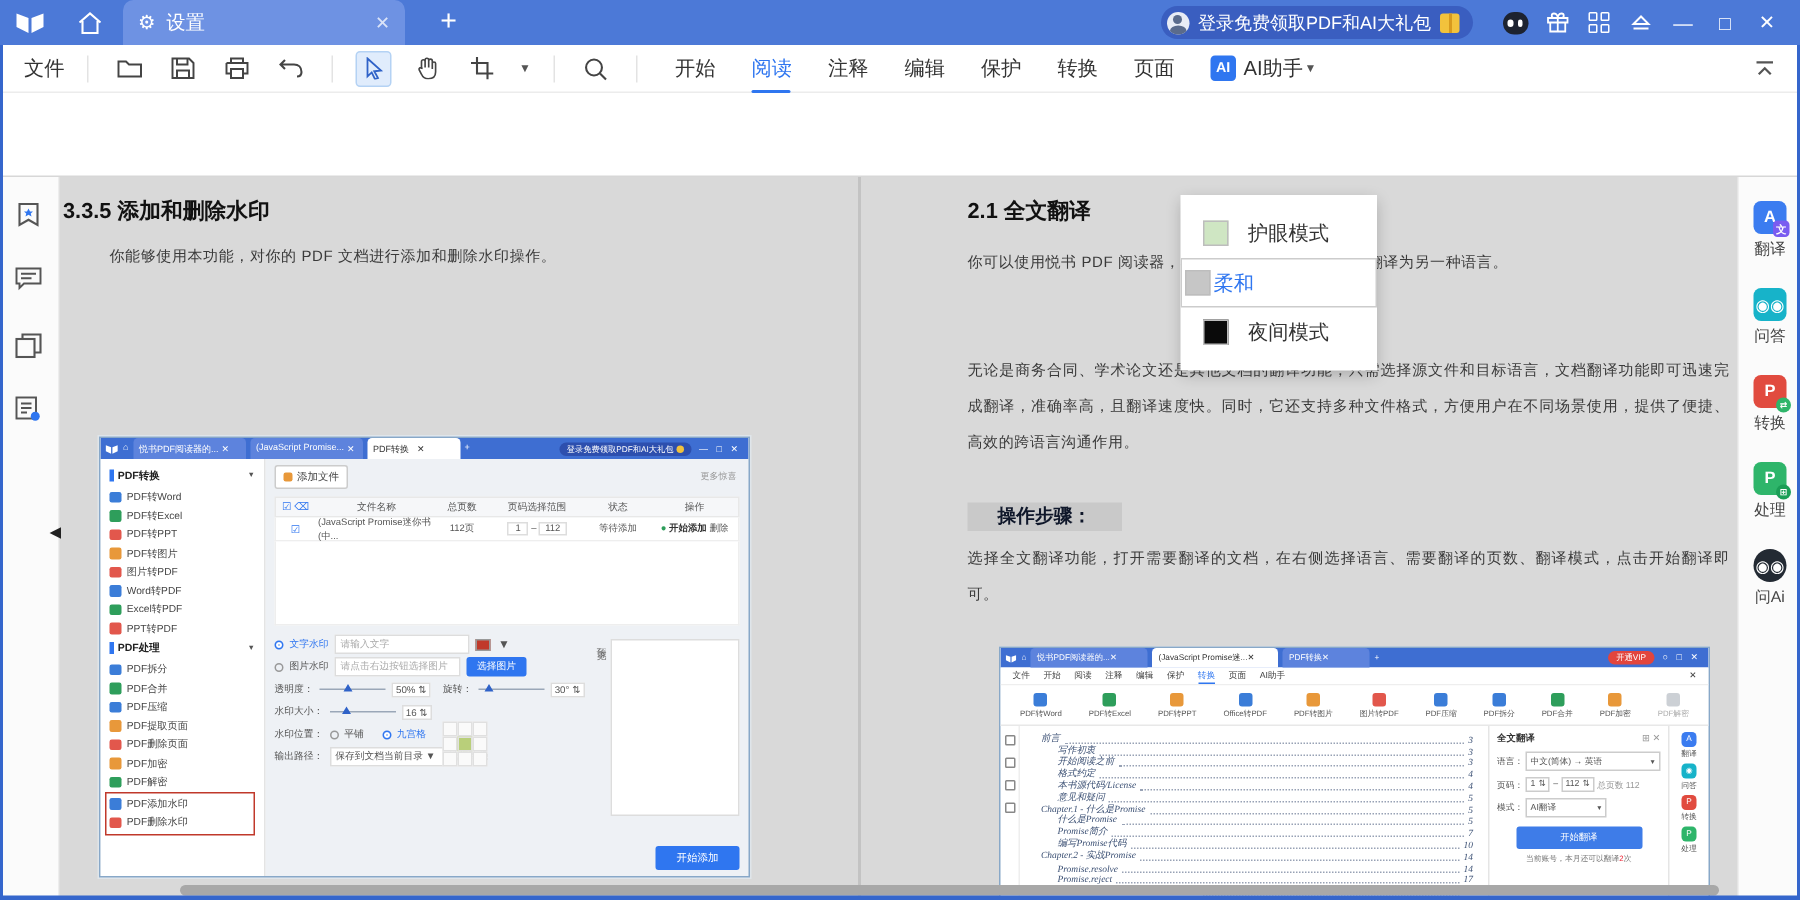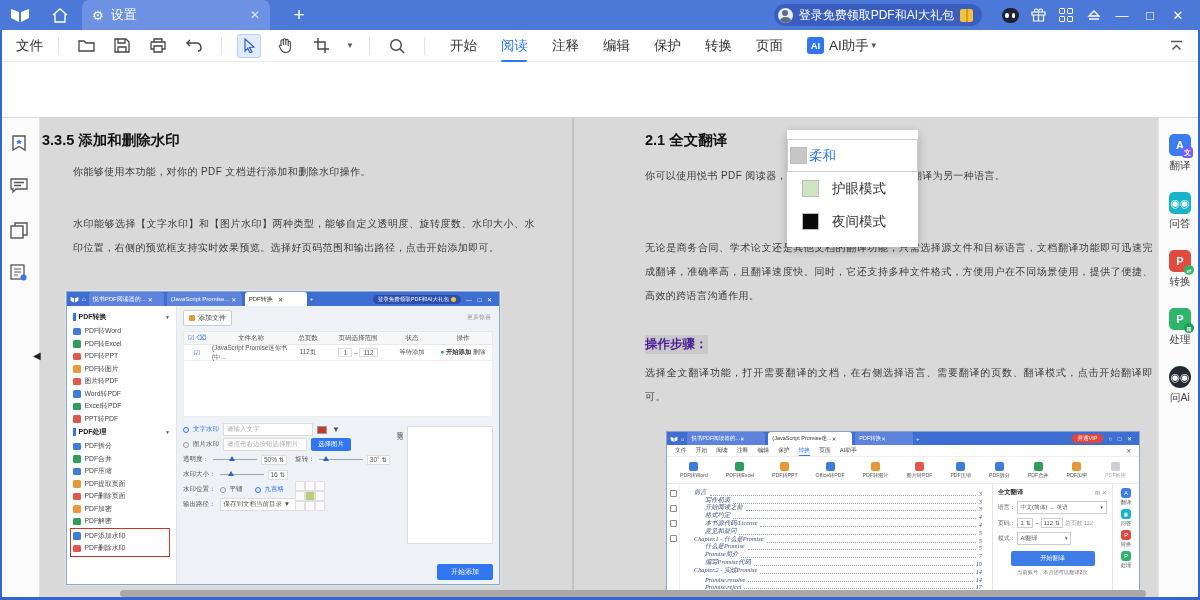--- a/index.html
+++ b/index.html
@@ -66,21 +66,21 @@
   .handle{position:absolute;left:33px;top:232px;font-size:10px;color:#222;}
   .rrail{position:absolute;left:1158px;top:0;width:42px;height:482px;background:#fbfbfb;border-left:1px solid #e4e4e4;}
   .rritem{position:absolute;left:0;width:42px;display:flex;flex-direction:column;align-items:center;gap:3px;font-size:10.5px;color:#444;}
   .rico{width:22px;height:22px;border-radius:5px;display:flex;align-items:center;justify-content:center;color:#fff;font-size:11px;font-weight:bold;position:relative;}
   .pgdiv{position:absolute;left:572px;top:0;width:2px;height:482px;background:#c3c3c3;}
   .page{position:absolute;top:0;height:482px;color:#3a3a3a;}
   .pgl{left:40px;width:532px;}
   .pgr{left:574px;width:584px;}
   .dh{position:absolute;font-size:14.5px;font-weight:bold;color:#111;}
   .dp{position:absolute;font-size:10px;line-height:24px;text-align:justify;letter-spacing:.4px;}
-  .steps{position:absolute;font-size:12.5px;font-weight:bold;background:#c9c9c9;padding:1px 0;color:#4c1d95;}
+  .steps{position:absolute;font-size:12.5px;font-weight:bold;background:#c9c9c9;padding:1px 20px;color:#0f172a;}
   .hscroll{position:absolute;left:120px;top:472px;width:1026px;height:7px;background:#a8a8a8;border-radius:4px;}
 
   
   .bgmenu{position:absolute;left:787px;top:130px;width:131px;background:#fff;box-shadow:0 3px 10px rgba(0,0,0,.22);padding:9px 0;z-index:50;}
   .bgitem{height:33px;display:flex;align-items:center;gap:13px;padding-left:15px;font-size:13.5px;color:#333;}
   .bgitem .sw{width:17px;height:17px;border:1px solid #bdbdbd;}
   .bgitem.sel{color:#2f76f0;}
 
   
   .shot1{position:absolute;left:26px;top:173px;width:434px;height:294px;border:1px solid #88a8c8;background:#eef1f5;font-size:7px;color:#555;overflow:hidden;box-shadow:0 0 0 1px #dfe5ea;}
@@ -394,21 +394,20 @@
             <path d="M4 5 H11 M4 8 H11 M4 11 H8" stroke="#555" stroke-width="1.2"></path>
             <circle cx="13.5" cy="13.5" r="3" fill="#2f76f0"></circle>
           </svg>
       </div>
       <div class="handle">◀</div>
     </div>
 
     <div class="page pgl">
       <div class="dh" style="left:2px;top:13px;">3.3.5 添加和删除水印</div>
       <div class="dp" style="left:33px;top:42px;width:462px;">你能够使用本功能，对你的 PDF 文档进行添加和删除水印操作。</div>
-      <div class="dp" style="left:33px;top:94px;width:462px;">水印能够选择【文字水印】和【图片水印】两种类型，能够自定义透明度、旋转度数、水印大小、水印位置，右侧的预览框支持实时效果预览。选择好页码范围和输出路径，点击开始添加即可。</div>
 
       <div class="shot1">
         <div class="s1tb">
           <svg class="ic" width="9" height="7" viewBox="0 0 20 16">
               <path d="M1 2 L9 5 V15 L1 11 Z M19 2 L11 5 V15 L19 11 Z" fill="#fff"></path>
             </svg>
           <span>⌂</span>
           <span class="s1tab t1"><span>悦书PDF阅读器的...</span> ✕</span>
           <span class="s1tab t2"><span>(JavaScript Promise...</span> ✕</span>
           <span class="s1tab t3"><span>PDF转换</span>&nbsp;&nbsp;✕</span>
@@ -814,27 +813,27 @@
       <div class="rritem" style="top:248px;">
         <span class="rico" style="background:#232a33;border-radius:50%;">◉◉</span>
         <span>问Ai</span>
       </div>
     </div>
 
     <div class="hscroll"></div>
   </div>
 
   <div class="bgmenu">
+    <div class="bgitem">
+      <span class="sw" style="background-color: rgb(207, 230, 195);"></span>
+      <span>护眼模式</span>
+    </div>
     <div class="bgitem sel">
       <span class="sw" style="background-color: rgb(198, 198, 198);"></span>
       <span>柔和</span>
-    </div>
-    <div class="bgitem">
-      <span class="sw" style="background-color: rgb(207, 230, 195);"></span>
-      <span>护眼模式</span>
     </div>
     <div class="bgitem">
       <span class="sw" style="background-color: rgb(10, 10, 10);"></span>
       <span>夜间模式</span>
     </div>
   </div>
 
   <div class="edge l"></div>
   <div class="edge r"></div>
   <div class="edge b"></div>

